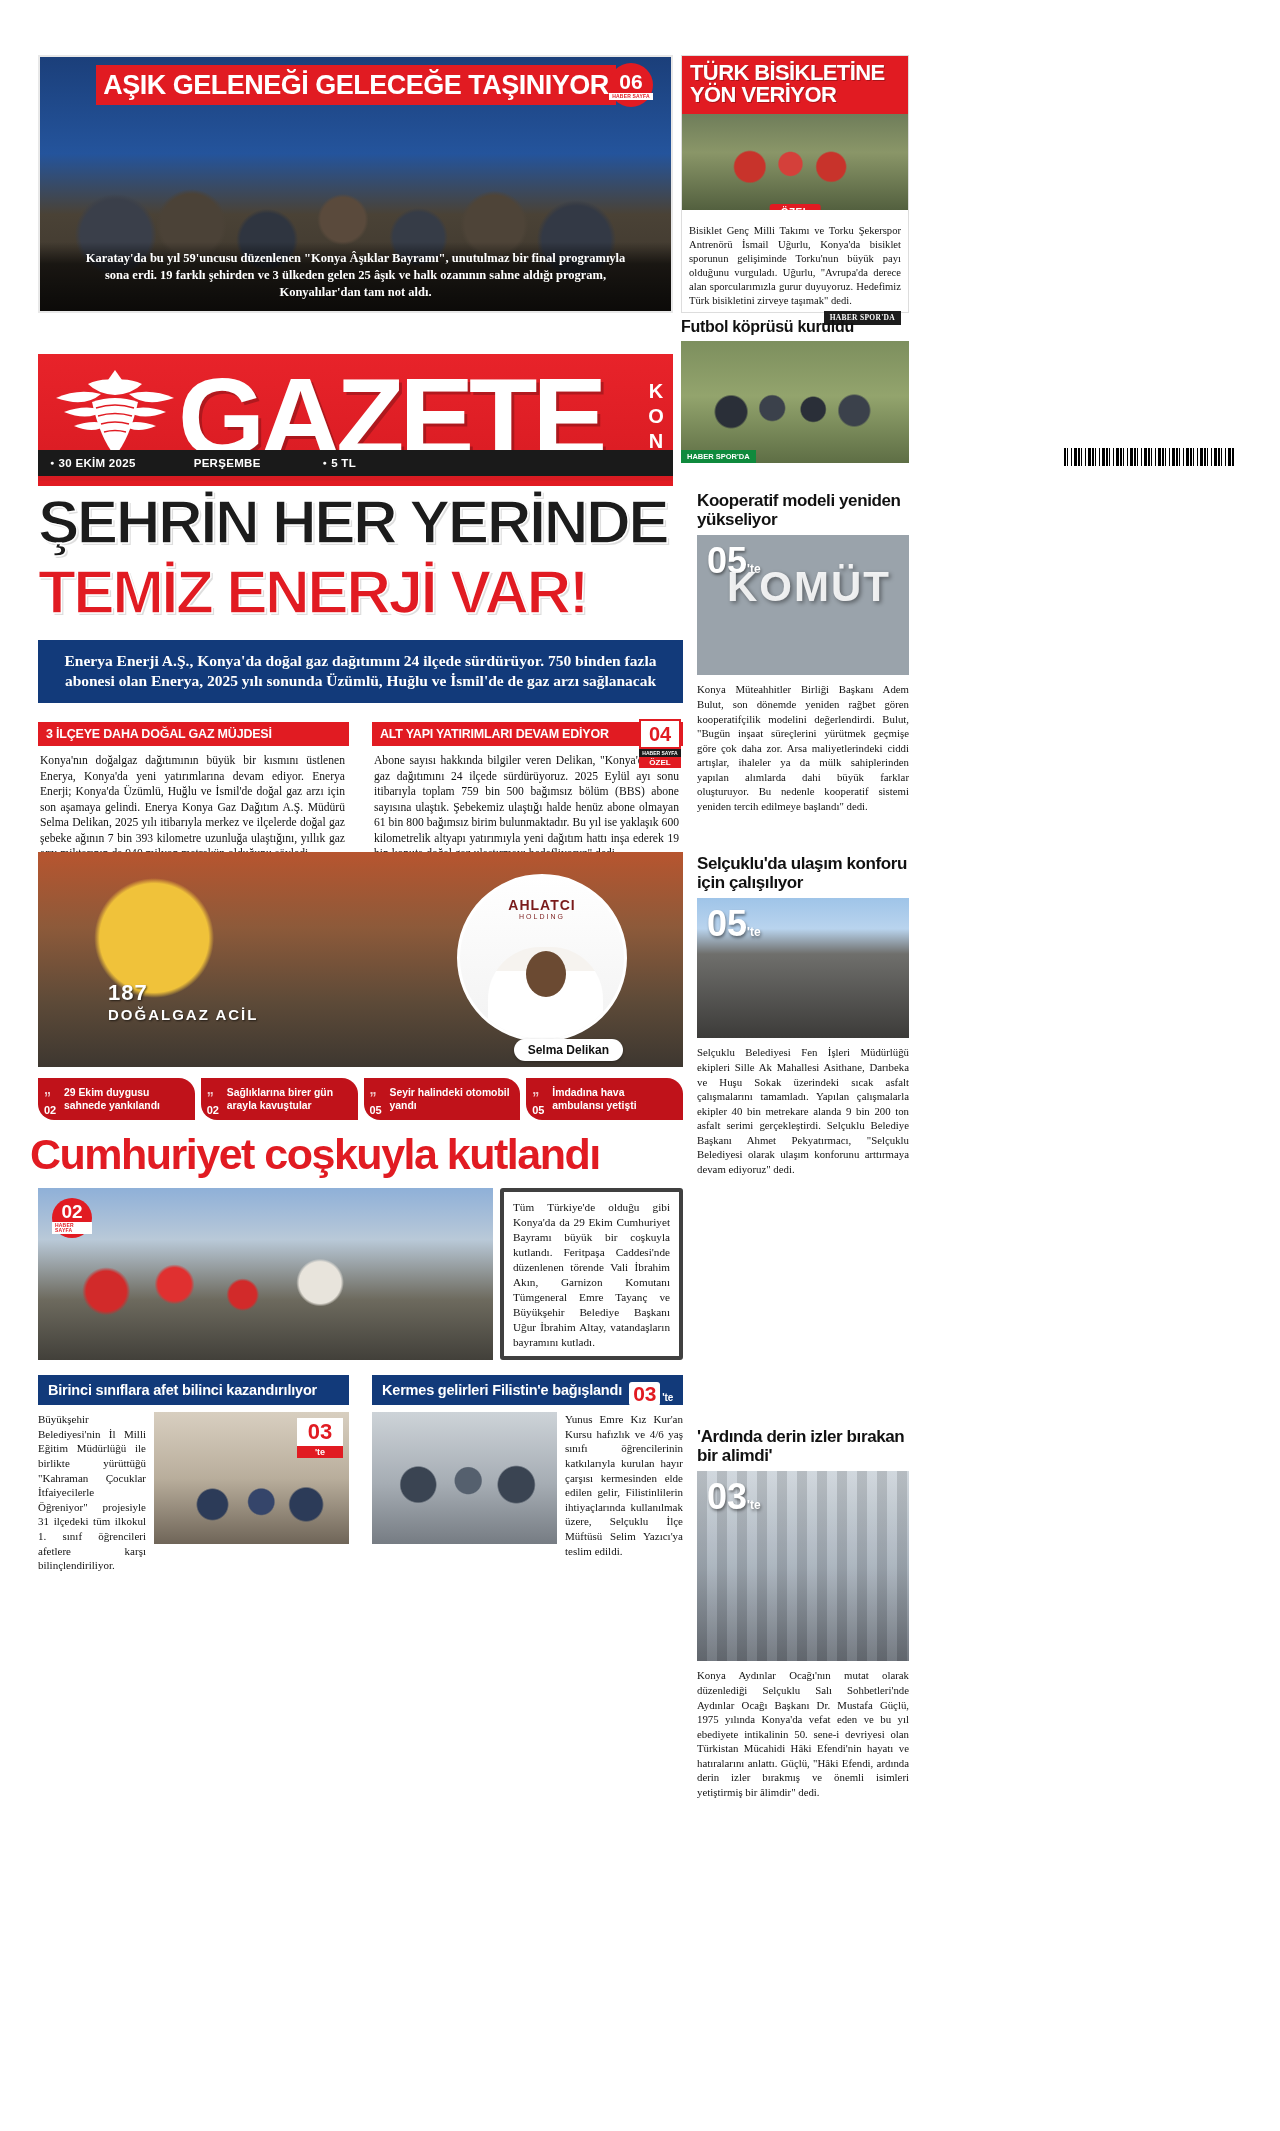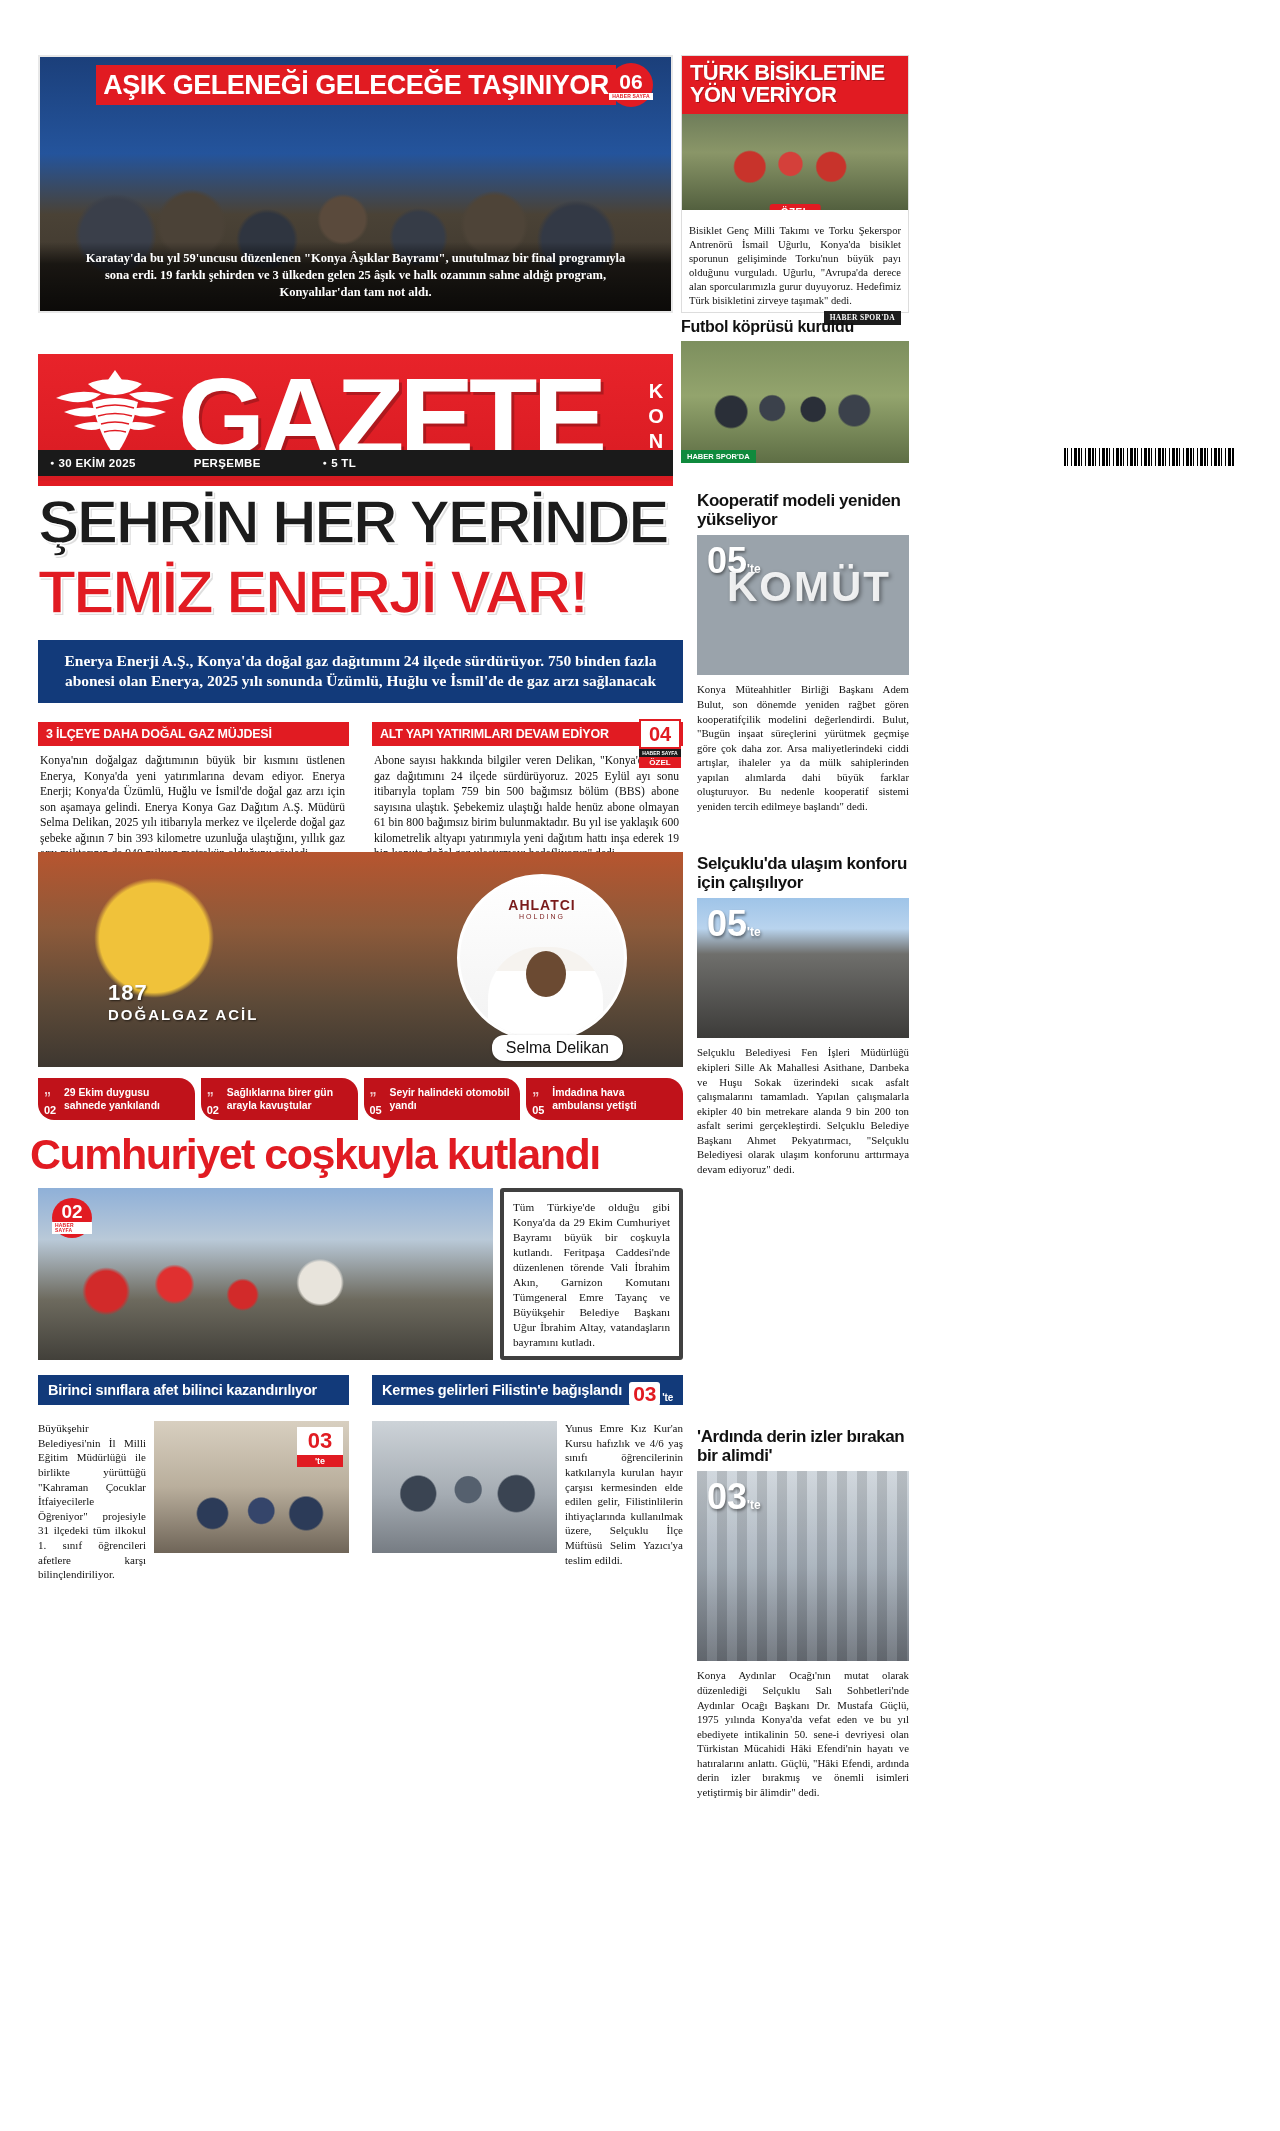--- a/index.html
+++ b/index.html
@@ -217,21 +217,21 @@
   .ahlatci .brand .n { color: #7a1b1b; font-weight: bold; font-size: 14px; letter-spacing: 1px; }
   .ahlatci .brand .s { color: #7a1b1b; font-size: 7px; letter-spacing: 2px; }
   .ahlatci .person { position: absolute; left: 28px; bottom: 0; width: 115px; height: 92px;
       background: linear-gradient(180deg,#f6f3ef 0 26%, #ffffff 26% 100%);
       border-radius: 52px 52px 0 0; }
   .ahlatci .person::before { content:""; position:absolute; left:38px; top:4px; width:40px; height:46px;
       border-radius:50%; background:#6b4a32; }
   .name-tag {
     position: absolute; right: 60px; bottom: 6px;
     background: #fff; border-radius: 12px; padding: 4px 14px;
-    font-size: 16px; font-weight: normal; color: #111; box-shadow: 0 1px 3px rgba(0,0,0,.3); margin-top: 12px;
+    font-size: 12px; font-weight: bold; color: #111; box-shadow: 0 1px 3px rgba(0,0,0,.3); margin-top: 12px;
   }
   .worker-text { position: absolute; left: 70px; top: 128px; color: #fff; font-weight: bold;
                  font-size: 22px; letter-spacing: 1px; text-shadow: 1px 1px 2px rgba(0,0,0,.6); }
   .worker-text .s { display:block; font-size: 15px; letter-spacing: 2px; }
 
   
   .teasers { position: absolute; left: 38px; top: 1078px; width: 645px; height: 42px;
              display: flex; gap: 6px; }
   .teaser { flex: 1; background: #c0121a; border-radius: 0 16px 0 16px; position: relative;
             color: #fff; padding: 5px 8px 5px 26px; font-size: 10.4px; font-weight: bold;
@@ -253,21 +253,21 @@
     font-family: "Liberation Serif", serif; font-size: 11.2px; line-height: 1.34;
     text-align: justify; color: #111;
   }
 
   
   .bot { position: absolute; top: 1375px; }
   .bot .hdr { background: #123a7a; color: #fff; font-size: 14.5px; font-weight: bold;
               padding: 7px 10px; letter-spacing: -.2px; }
   #bot-left { left: 38px; width: 311px; }
   #bot-right { left: 372px; width: 311px; }
-  .bot .row { display: flex; gap: 8px; margin-top: 16px; }
+  .bot .row { display: flex; gap: 8px; margin-top: 7px; }
   .bot .txt { font-family: "Liberation Serif", serif; font-size: 11px; line-height: 1.33;
               text-align: justify; color: #111; }
   .bot .ph { position: relative; }
   .badge03 { position: absolute; right: 6px; top: 6px; width: 46px; text-align: center; }
   .badge03 .sq { background: #fff; color: #e11b22; font-size: 22px; font-weight: bold;
                  line-height: 1; padding: 3px 0; }
   .badge03 .te { background: #e11b22; color: #fff; font-size: 9px; font-weight: bold; padding: 1px 0; }
   .inline03 { display: inline-flex; align-items: baseline; float: right; }
   .inline03 .n { background:#fff; color:#e11b22; font-size: 21px; font-weight: bold;
                  padding: 0 4px; border-radius: 3px; }

